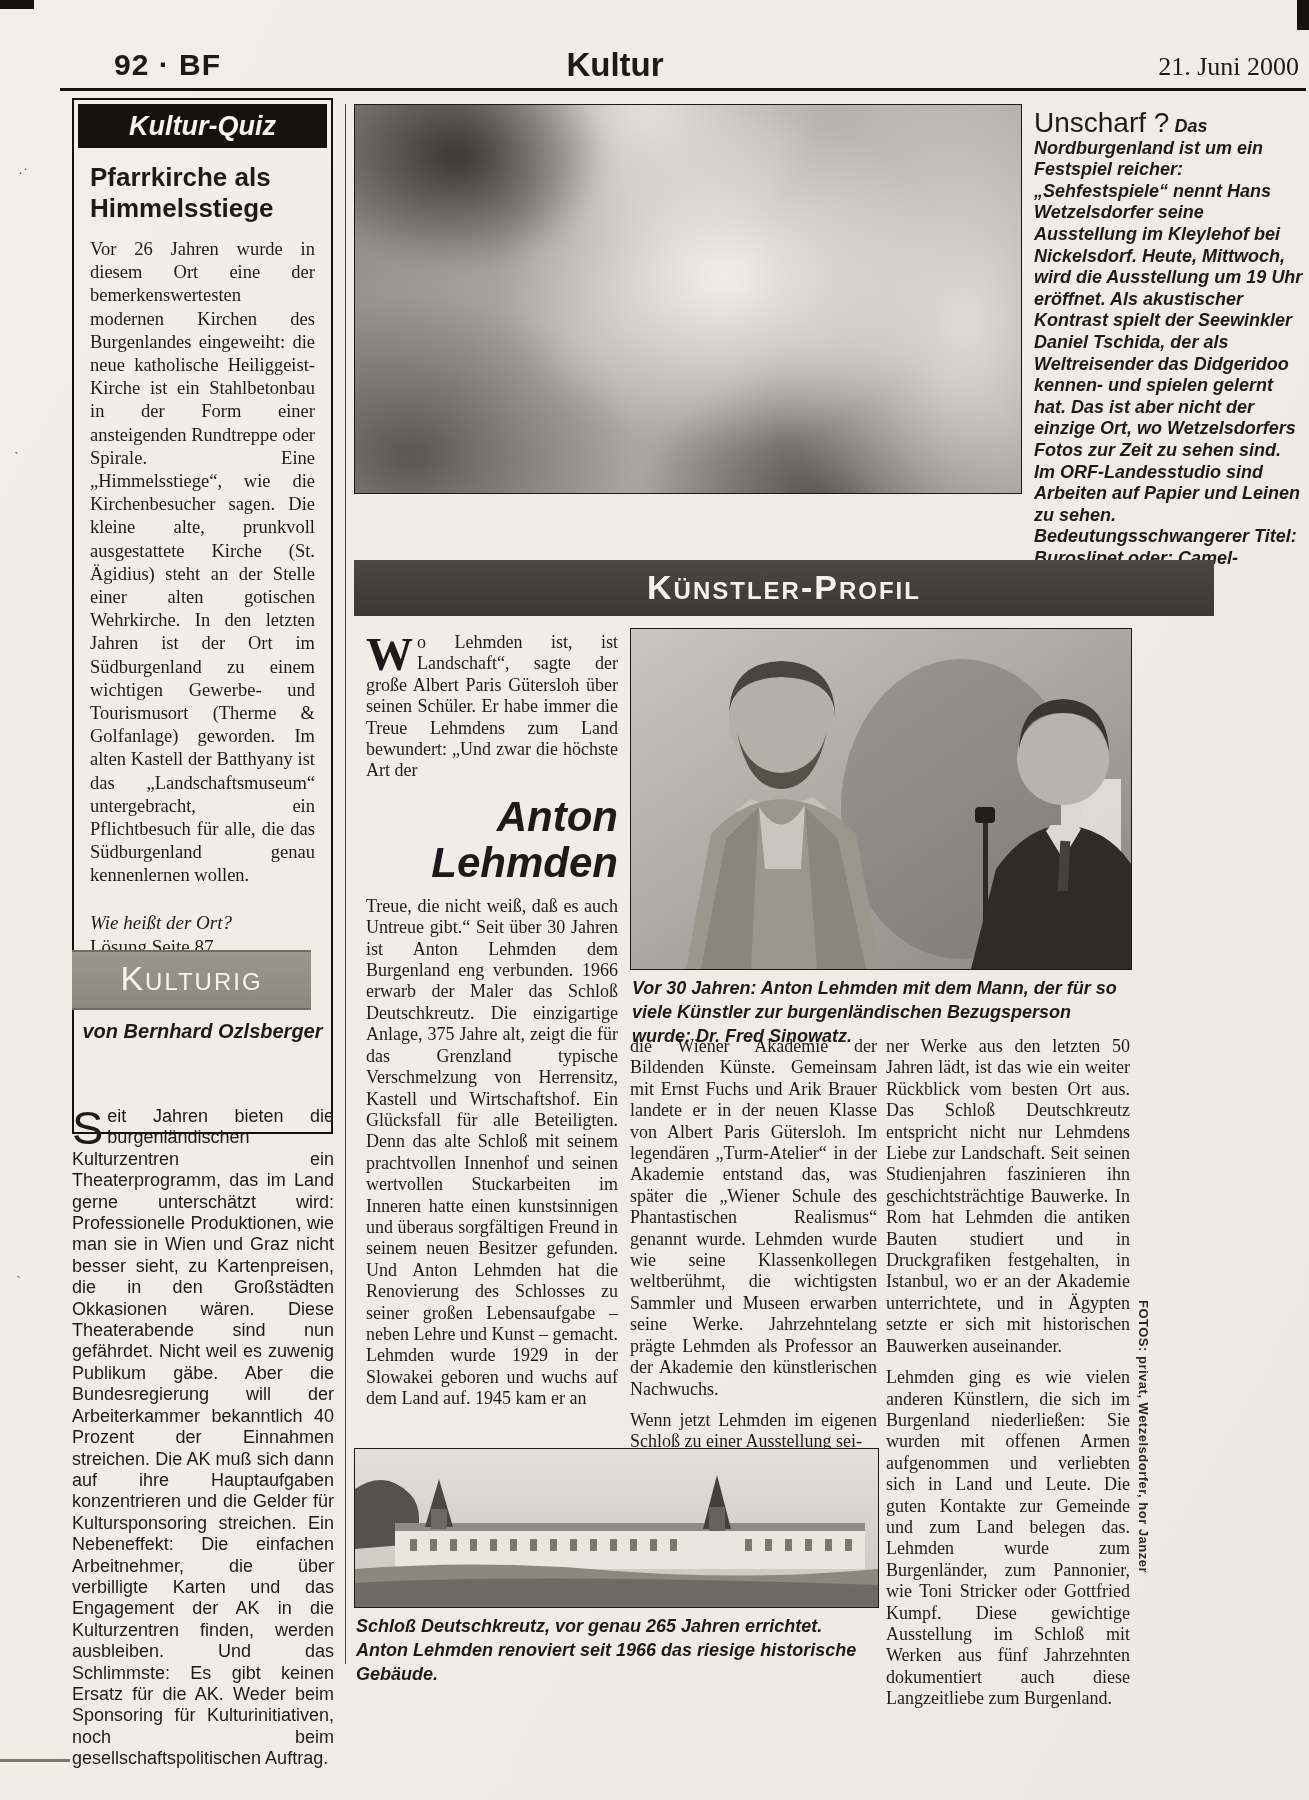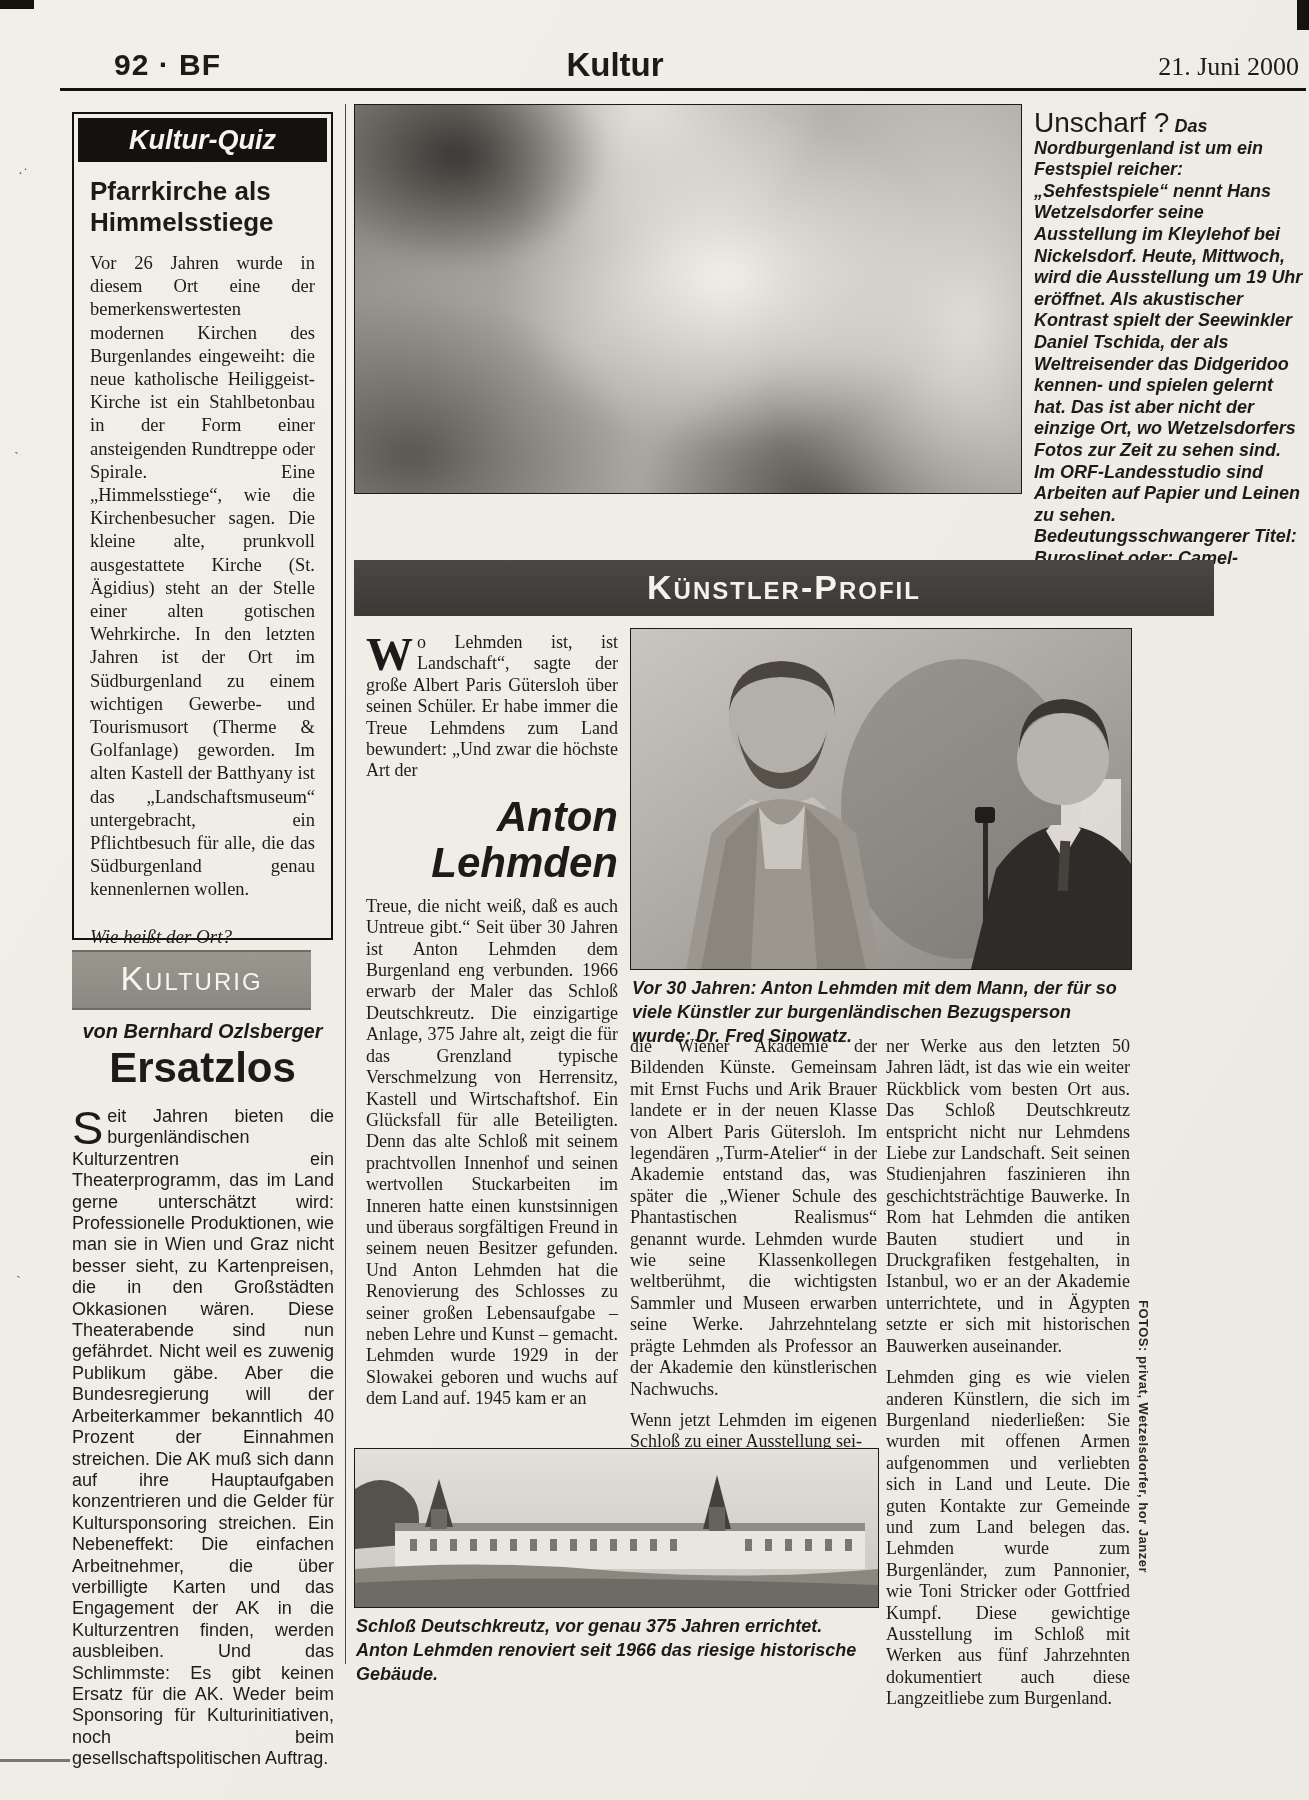--- a/index.html
+++ b/index.html
@@ -14,21 +14,21 @@
   .bottom-mark{position:absolute;left:0;bottom:38px;width:70px;height:3px;background:#7a776f;}
   
   .hdr-left{position:absolute;left:74px;top:48px;font-family:"Liberation Sans",sans-serif;
             font-weight:bold;font-size:30px;letter-spacing:1px;margin-left:40px;}
   .hdr-center{position:absolute;left:0;width:1230px;top:46px;text-align:center;
               font-family:"Liberation Sans",sans-serif;font-weight:bold;font-size:33px;}
   .hdr-date{position:absolute;right:10px;top:52px;font-size:26px;}
   .hdr-rule{position:absolute;left:60px;top:88px;width:1246px;height:3px;background:#14120f;}
   .v-divider{position:absolute;left:345px;top:104px;width:1px;height:1560px;background:#4a4843;}
   
-  .quiz-box{position:absolute;left:72px;top:112px;width:261px;height:828px;
+  .quiz-box{position:absolute;left:72px;top:98px;width:261px;height:1036px;
             border:2px solid #14120f;background:transparent;box-sizing:border-box;}
   .quiz-banner{margin:4px;background:#14120f;color:#f6f4ee;text-align:center;
                font-family:"Liberation Sans",sans-serif;font-style:italic;font-weight:bold;
                font-size:27px;line-height:44px;height:44px;}
   .quiz-head{margin:14px 16px 10px 16px;font-family:"Liberation Sans",sans-serif;
              font-weight:bold;font-size:26px;line-height:31px;}
   .quiz-body{margin:14px 16px;font-size:18.5px;line-height:23.2px;text-align:justify;}
   .quiz-q{margin:24px 16px 2px 16px;font-style:italic;font-size:19px;}
   .quiz-a{margin:2px 16px;font-size:19px;}
   
@@ -120,21 +120,20 @@
   <div class="photo-top">
     <div class="blur"></div>
   </div>
 
   <div class="unscharf">
     <span class="lead">Unscharf ?</span><span class="utext"> Das Nordburgenland ist um ein Festspiel reicher: „Sehfestspiele“ nennt Hans Wetzelsdorfer seine Ausstellung im Kleylehof bei Nickelsdorf. Heute, Mittwoch, wird die Ausstellung um 19 Uhr eröffnet. Als akustischer Kontrast spielt der Seewinkler Daniel Tschida, der als Weltreisender das Didgeridoo kennen- und spielen gelernt hat. Das ist aber nicht der einzige Ort, wo Wetzelsdorfers Fotos zur Zeit zu sehen sind. Im ORF-Landesstudio sind Arbeiten auf Papier und Leinen zu sehen. Bedeutungsschwangerer Titel: Buroslipet oder: Camel-Zillingtal.</span>
   </div>
 
   <div class="kulturig-banner">Kulturig</div>
   <div class="byline">von Bernhard Ozlsberger</div>
-  <div class="ersatz-head">Ersatzlos</div>
   <div class="ersatz-body">
     <span class="dropcap">S</span><span>eit Jahren bieten die burgenländischen Kulturzentren ein Theaterprogramm, das im Land gerne unterschätzt wird: Professionelle Produktionen, wie man sie in Wien und Graz nicht besser sieht, zu Kartenpreisen, die in den Großstädten Okkasionen wären. Diese Theaterabende sind nun gefährdet. Nicht weil es zuwenig Publikum gäbe. Aber die Bundesregierung will der Arbeiterkammer bekanntlich 40 Prozent der Einnahmen streichen. Die AK muß sich dann auf ihre Hauptaufgaben konzentrieren und die Gelder für Kultursponsoring streichen. Ein Nebeneffekt: Die einfachen Arbeitnehmer, die über verbilligte Karten und das Engagement der AK in die Kulturzentren finden, werden ausbleiben. Und das Schlimmste: Es gibt keinen Ersatz für die AK. Weder beim Sponsoring für Kulturinitiativen, noch beim gesellschaftspolitischen Auftrag.</span>
   </div>
 
   <div class="kp-banner">Künstler-Profil</div>
 
   <div class="kp-col1">
     <div class="kp-par">
       <span class="dropcap">W</span><span>o Lehmden ist, ist Landschaft“, sagte der große Albert Paris Gütersloh über seinen Schüler. Er habe immer die Treue Lehmdens zum Land bewundert: „Und zwar die höchste Art der</span>
     </div>
@@ -225,17 +224,17 @@
         <rect x="430" y="90" width="7" height="12" fill="#7a776f"></rect>
           <rect x="450" y="90" width="7" height="12" fill="#7a776f"></rect>
         <rect x="470" y="90" width="7" height="12" fill="#7a776f"></rect>
           <rect x="490" y="90" width="7" height="12" fill="#7a776f"></rect>
       </g>
 
       <path d="M0 120 Q130 110 260 122 Q400 132 523 120 L523 158 L0 158 Z" fill="#8b8880"></path>
       <path d="M0 134 Q180 124 523 136 L523 158 L0 158 Z" fill="#6e6b64"></path>
     </svg>
   </div>
-  <div class="cap2">Schloß Deutschkreutz, vor genau 375 Jahren errichtet. Anton Lehmden renoviert seit 1966 das riesige historische Gebäude.</div>
+  <div class="cap2">Schloß Deutschkreutz, vor genau 265 Jahren errichtet. Anton Lehmden renoviert seit 1966 das riesige historische Gebäude.</div>
 
   <div class="credit">FOTOS: privat, Wetzelsdorfer, hor Janzer</div>
 
 </div>
 
 </body></html>

